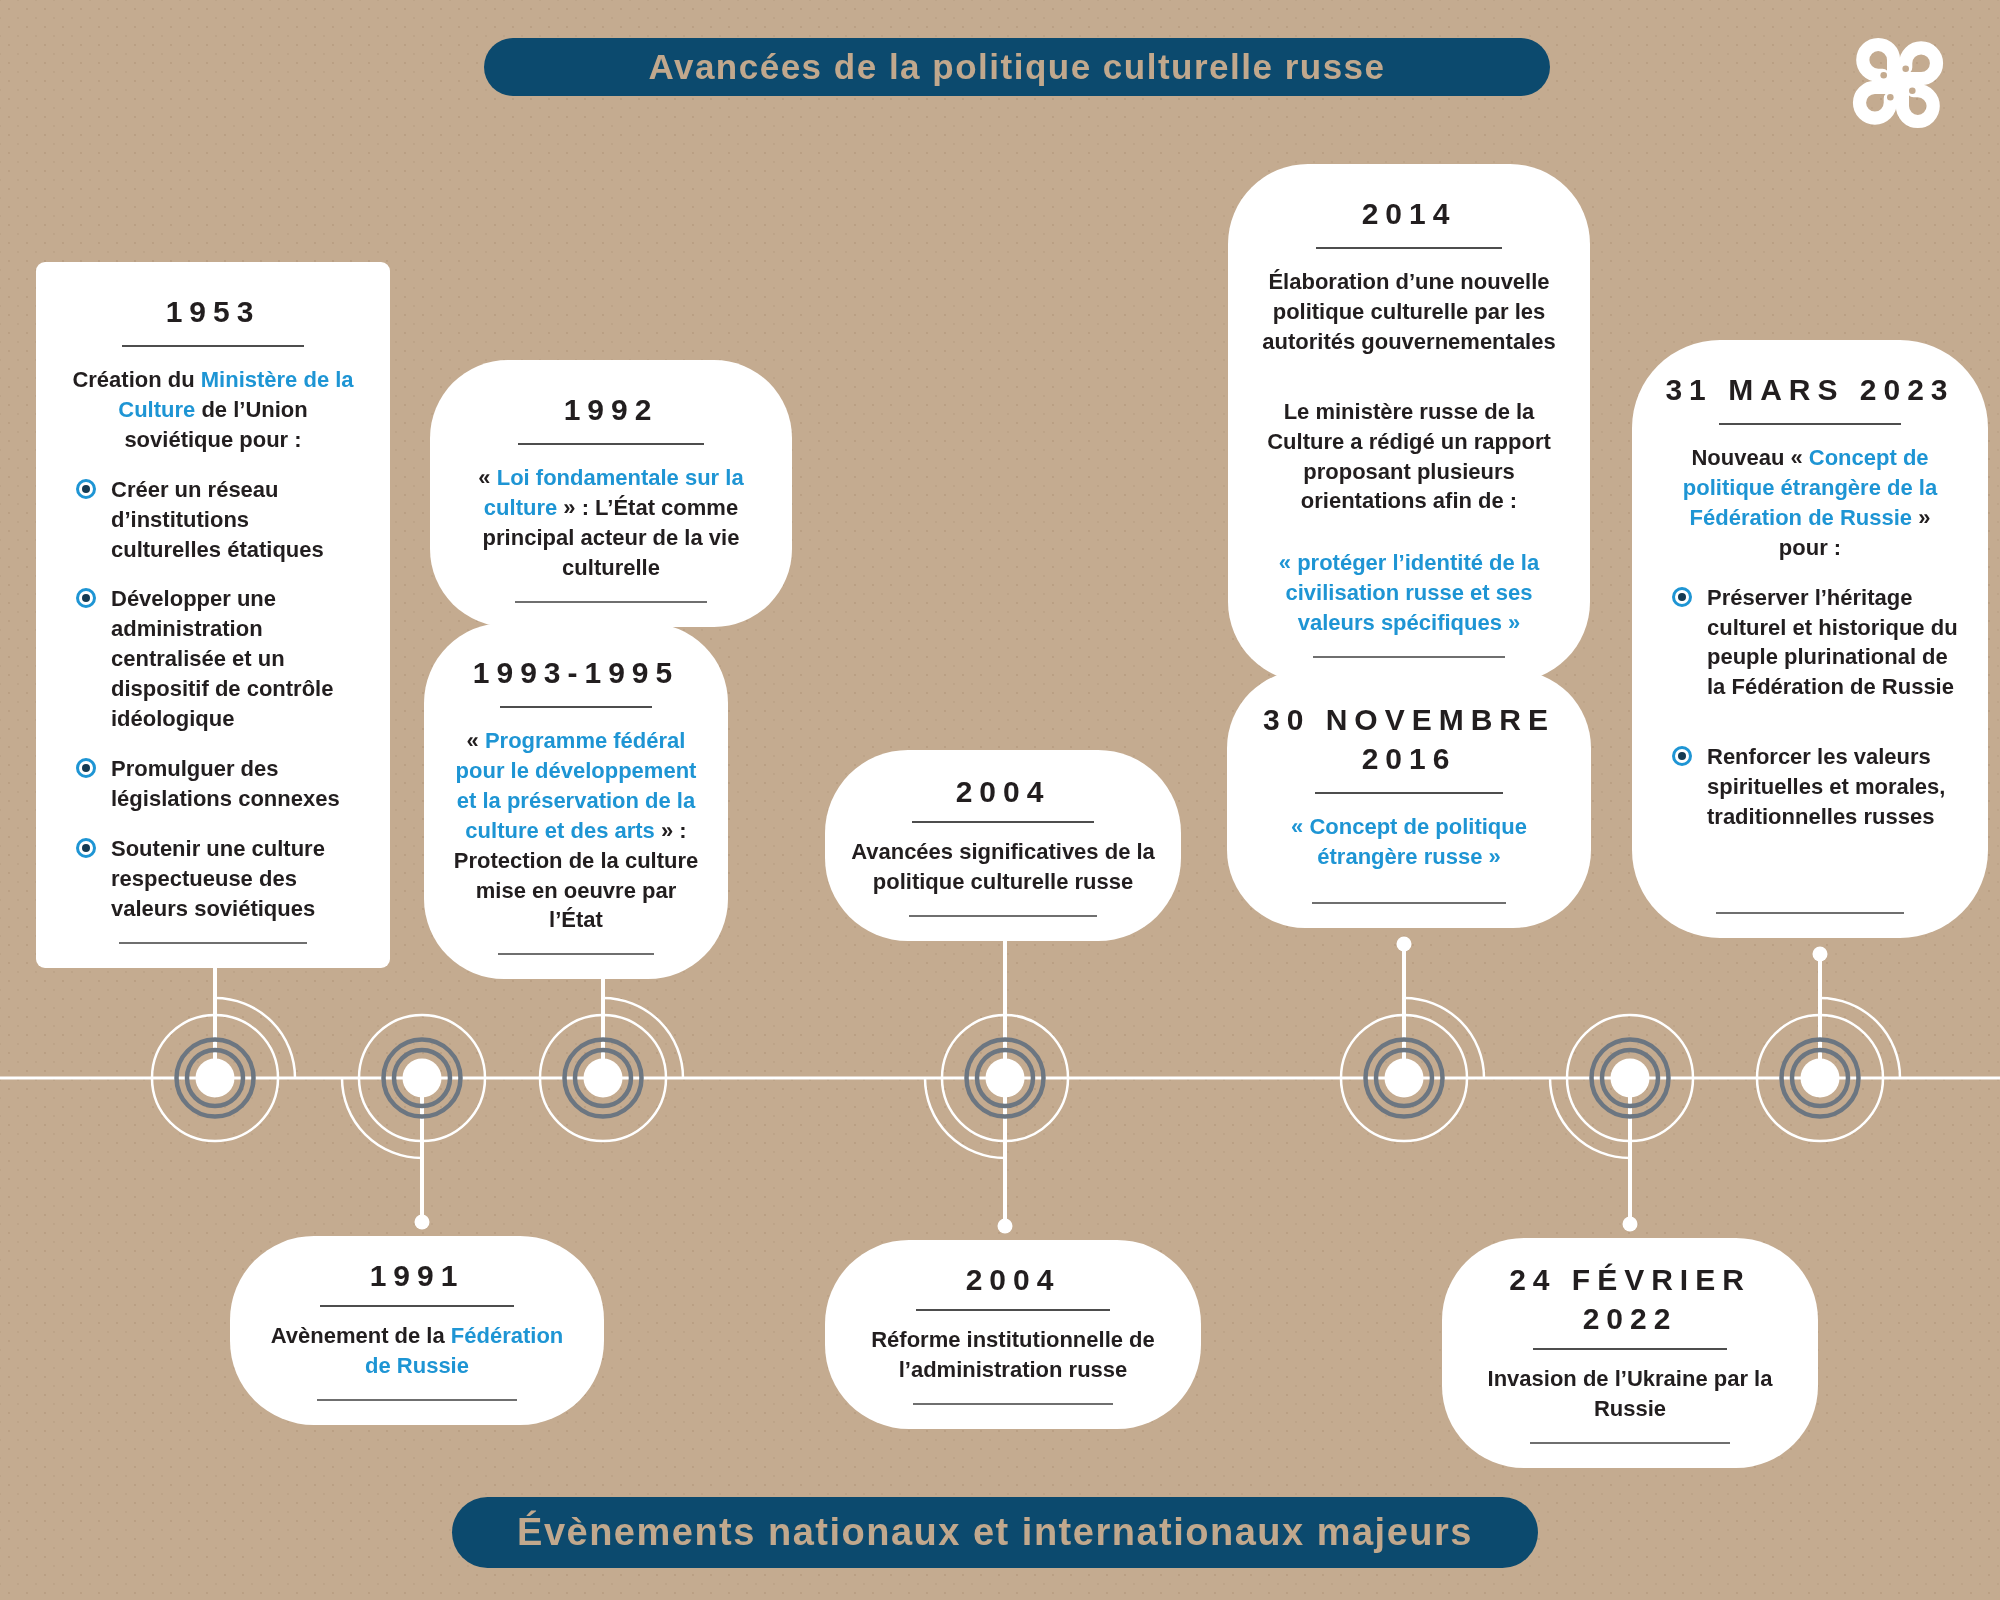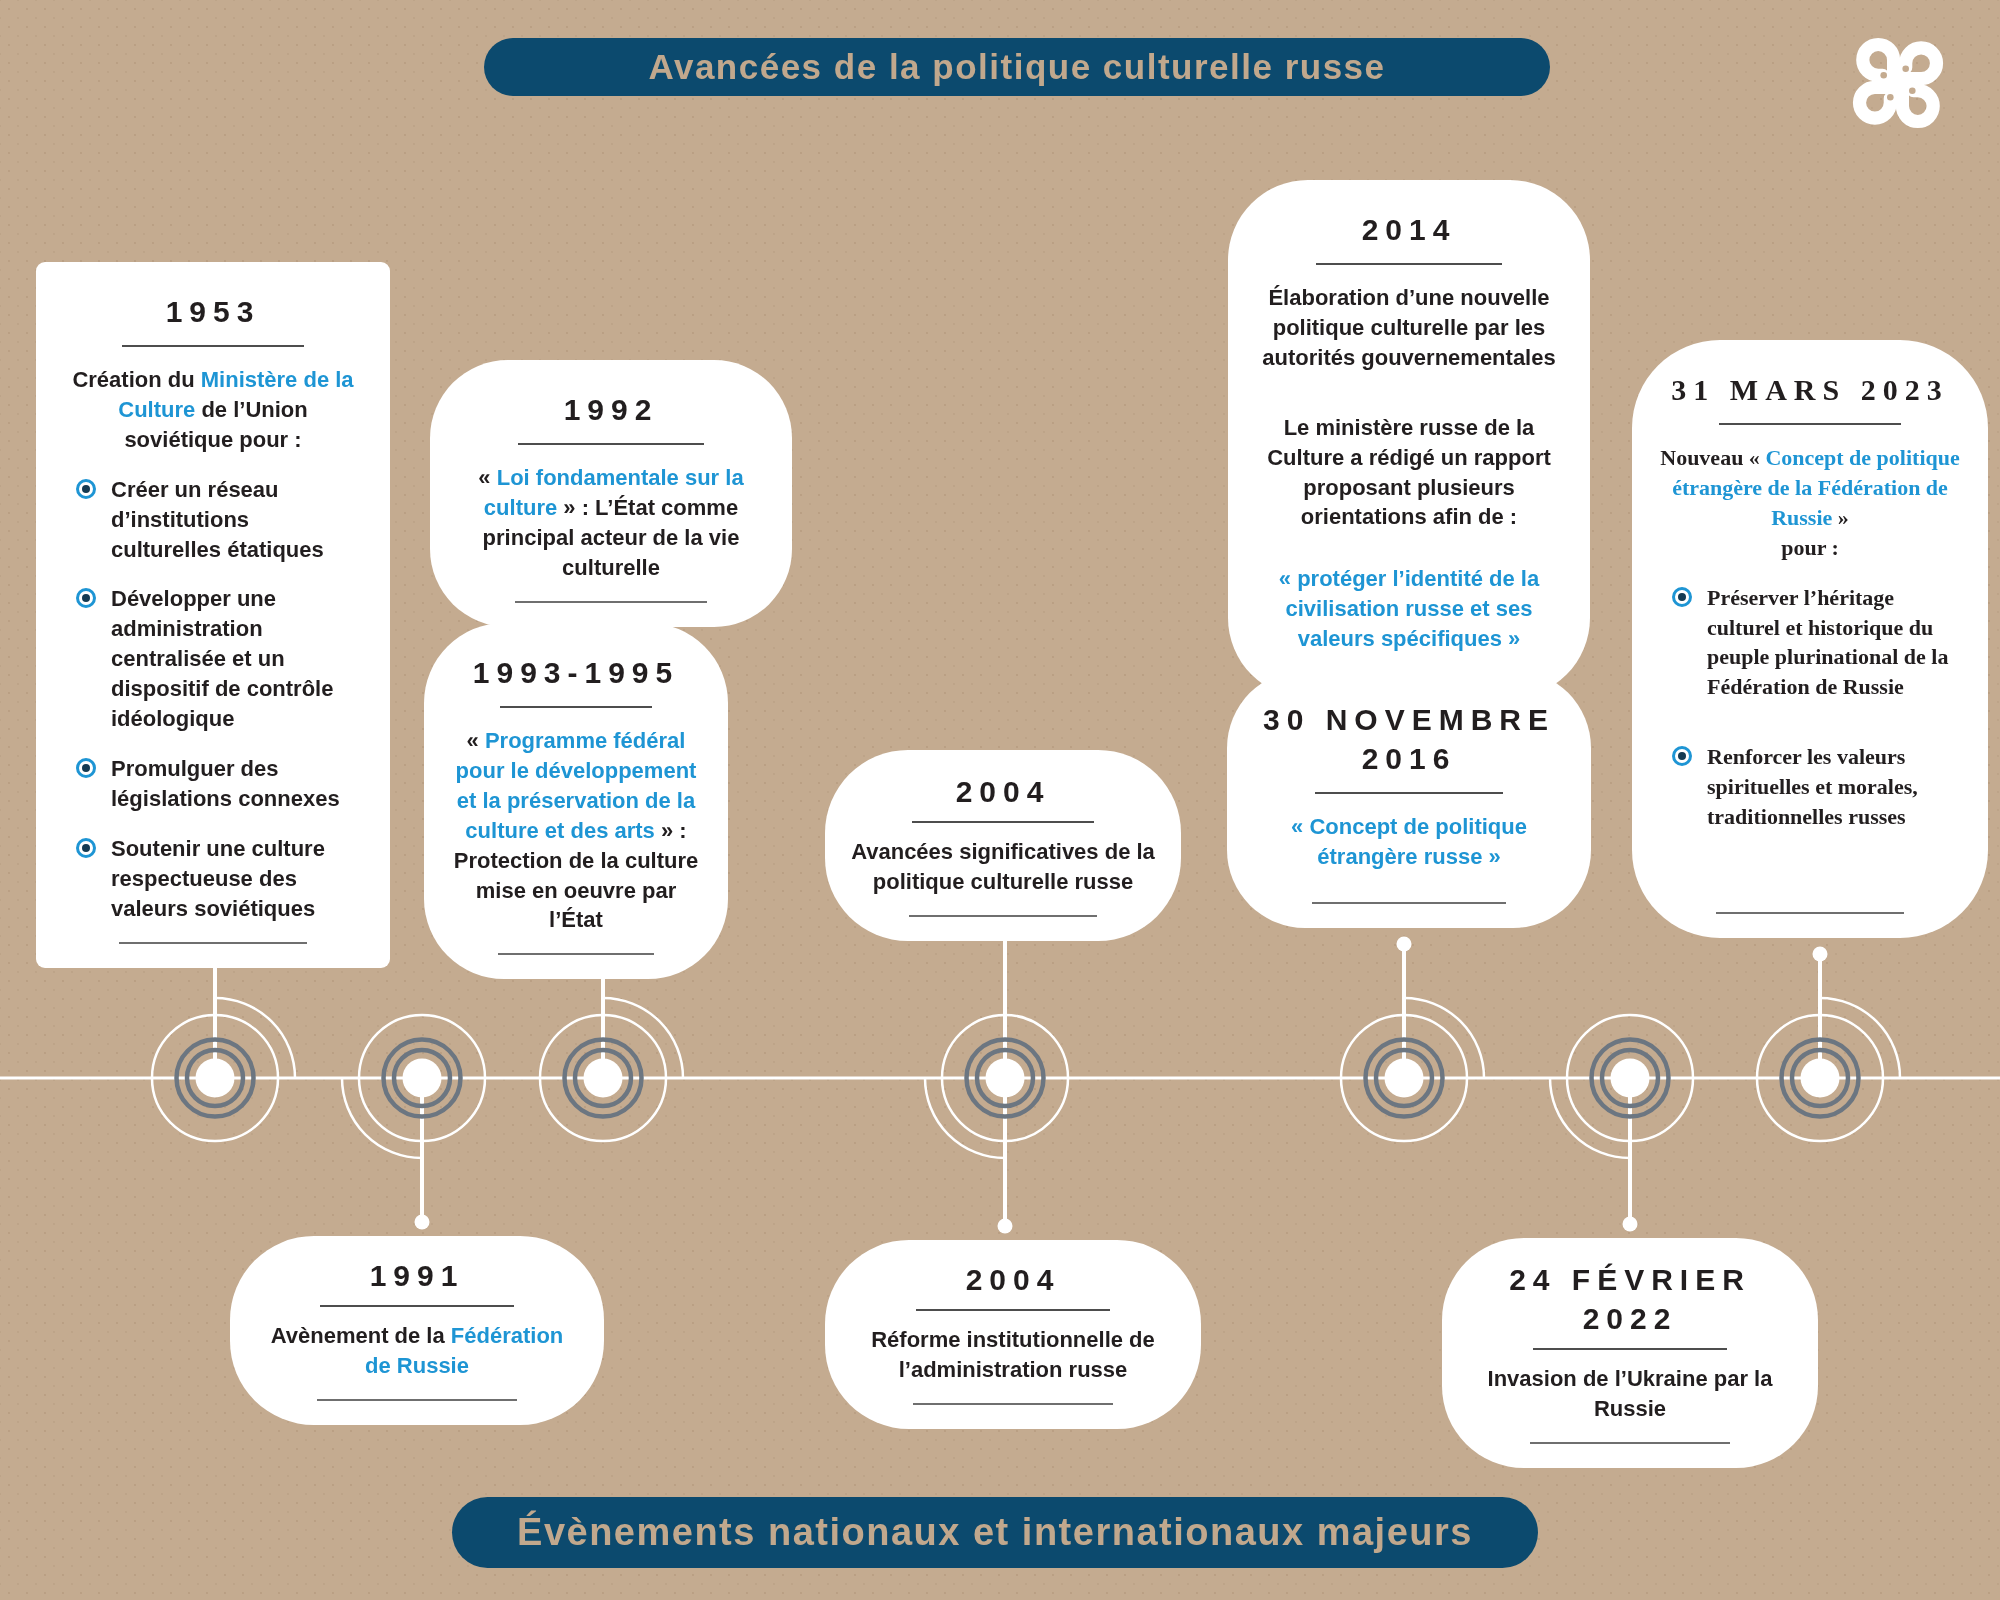--- a/index.html
+++ b/index.html
@@ -55,23 +55,23 @@
   .bullet-dot::after{
     content:"";position:absolute;left:3px;top:3px;right:3px;bottom:3px;
     background:#143a52;border-radius:50%;
   }
   .bottom-line{width:62%;height:2px;background:#6f6f6f;margin-top:auto;flex:0 0 auto;}
 
   #card-1953{left:36px;top:262px;width:354px;min-height:656px;border-radius:9px;}
   #card-1992{left:430px;top:360px;width:362px;min-height:246px;border-radius:78px;}
   #card-1993{left:424px;top:623px;width:304px;min-height:305px;border-radius:80px;}
   #card-2004-top{left:825px;top:750px;width:356px;min-height:166px;border-radius:83px;padding-top:22px;}
-  #card-2014{left:1228px;top:180px;width:362px;min-height:482px;border-radius:80px;}
+  #card-2014{left:1228px;top:164px;width:362px;min-height:482px;border-radius:80px;}
   #card-2016{left:1227px;top:670px;width:364px;min-height:258px;border-radius:78px;}
-  #card-2023{left:1632px;top:340px;width:356px;min-height:598px;border-radius:88px;font-family:Liberation Serif, serif;}
+  #card-2023{left:1632px;top:340px;width:356px;min-height:598px;border-radius:88px;}
   #card-1991{left:230px;top:1236px;width:374px;min-height:168px;border-radius:84px;padding-top:20px;}
   #card-2004-bottom{left:825px;top:1240px;width:376px;min-height:168px;border-radius:84px;padding-top:20px;}
   #card-2022{left:1442px;top:1238px;width:376px;min-height:200px;border-radius:82px;padding-top:22px;}
   #card-2004-top .heading-line, #card-1991 .heading-line,
   #card-2004-bottom .heading-line, #card-2022 .heading-line{margin:10px 0 14px;}
 </style>
 </head>
 <body>
 
 <div id="canvas">

